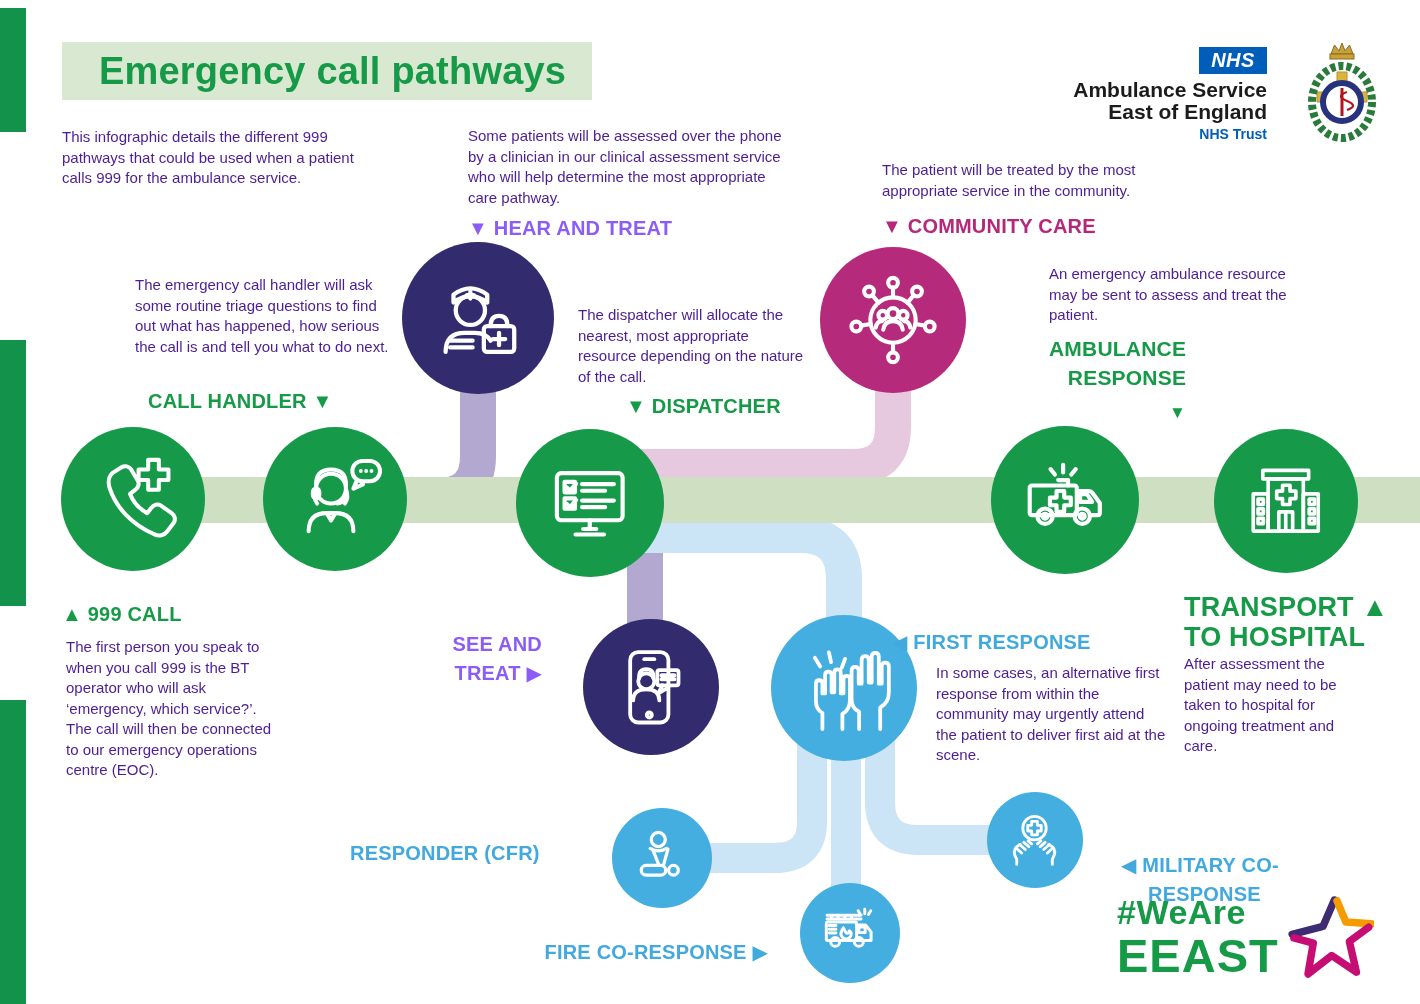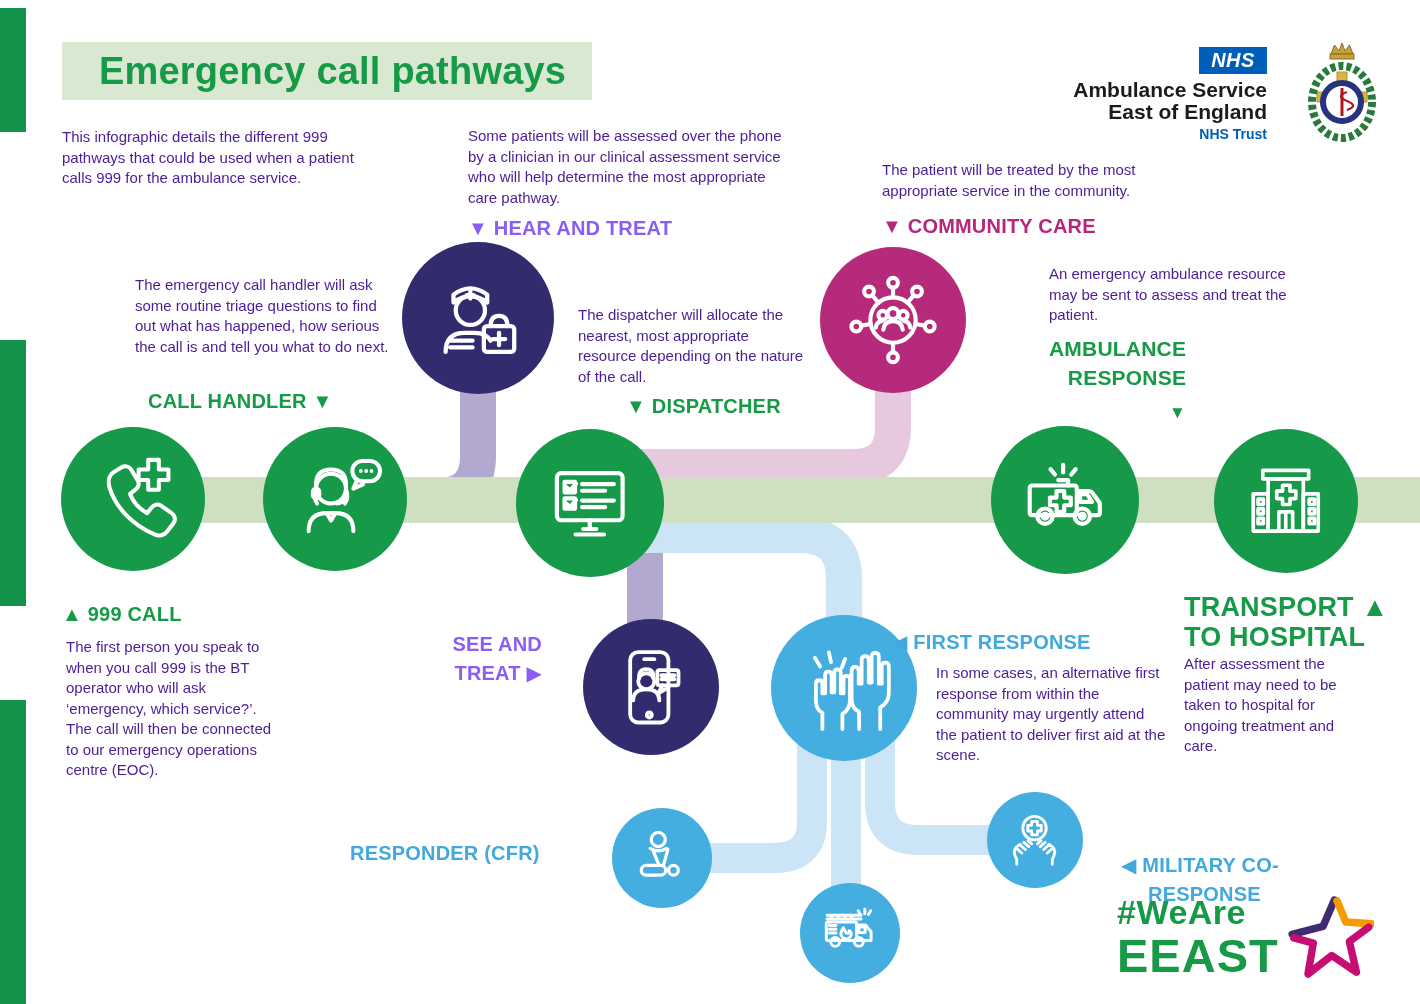--- a/index.html
+++ b/index.html
@@ -273,20 +273,21 @@
   <div class="lbl green-t" style="left:1184px;top:592px;font-size:27px;line-height:30px;">
     <span class="blk">TRANSPORT ▲</span>
     <span class="blk">TO HOSPITAL</span>
   </div>
   <div class="desc" style="left:1184px;top:654px;width:170px;">After assessment the patient may need to be taken to hospital for ongoing treatment and care.</div>
 
   <div class="lbl blue-t" style="left:350px;top:839px;line-height:29px;">
     <span class="blk">RESPONDER (CFR)</span>
   </div>
 
+  <div class="lbl blue-t" style="left:500px;top:939px;width:268px;text-align:right;">FIRE CO-RESPONSE ▶</div>
 
   <div class="lbl blue-t" style="left:1121px;top:813px;line-height:29px;margin-top:38px;">
     <span class="blk">◀ MILITARY CO-</span>
     <span class="ml2">RESPONSE</span>
   </div>
 
   <div class="hashtag">
     <span class="h1">#WeAre</span>
     <span class="h2">EEAST</span>
   </div>

